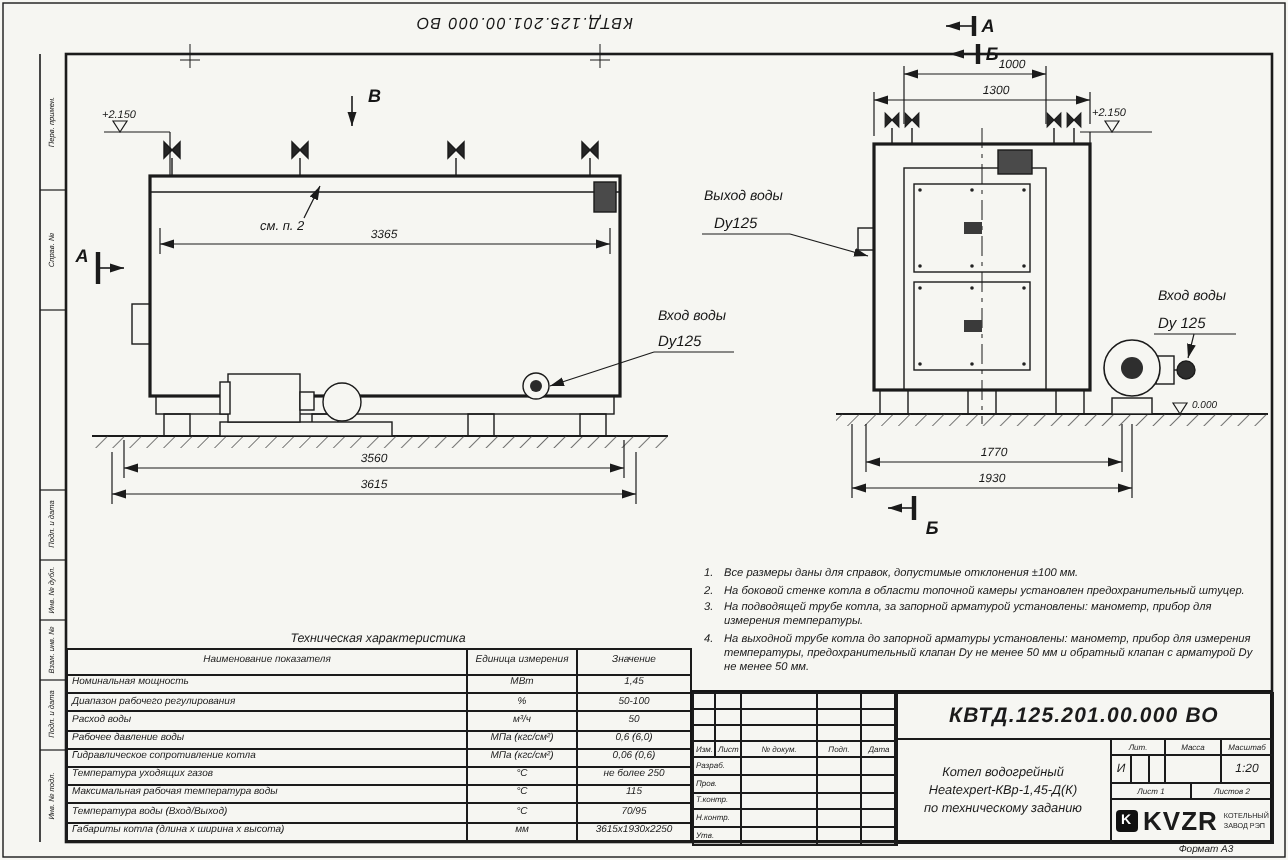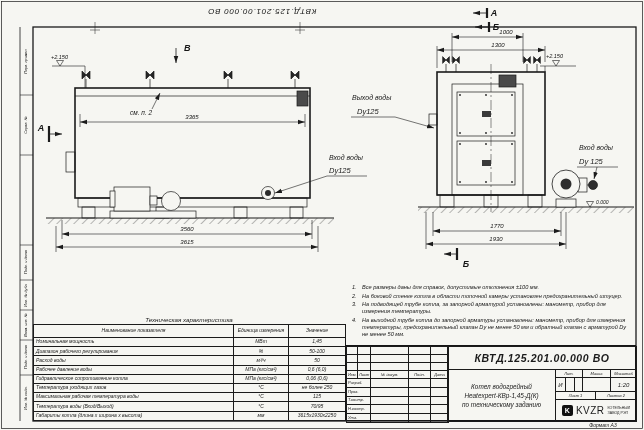--- a/index.html
+++ b/index.html
@@ -25,21 +25,21 @@
   .tb .hdr{display:flex;align-items:center;justify-content:center}
   .tb .val{display:flex;align-items:center;justify-content:center;font-size:6px}
   .tb .mini-div{position:absolute;top:0;bottom:0;width:0.6px;background:#1b1b1b}
   table.tb-left{position:absolute;left:0;top:0;width:102px;border-collapse:collapse;table-layout:fixed}
   .tb-left td{border:0.6px solid #1b1b1b;font-size:4px;font-style:italic;padding:0 1px;overflow:hidden;line-height:1}
   .tb-left tr.sp td{height:8px}
   .tb-left tr.hd td{height:8px;text-align:center}
   .tb-left tr.rw td{height:8.8px}
   .company{display:flex;align-items:center;justify-content:center;gap:3px}
   .logo-box{width:11px;height:11px;background:#111;color:#fff;border-radius:2px;display:flex;align-items:center;justify-content:center;font-size:7px;font-weight:bold;font-style:normal}
-  .logo-word{font-size:10px;font-weight:normal;font-style:normal;letter-spacing:.5px}
+  .logo-word{font-size:13px;font-weight:bold;font-style:normal;letter-spacing:.5px}
   .company-lines{display:flex;flex-direction:column;font-size:3.6px;font-style:normal;line-height:1.2}
   .format-label{position:absolute;left:570px;top:422px;width:66px;text-align:center;font-size:5px;font-style:italic;color:#191919}
 </style>
 </head>
 <body>
 
 <div class="sheet">
 
   <svg width="644" height="430" viewBox="0 0 644 430">
     <defs>

